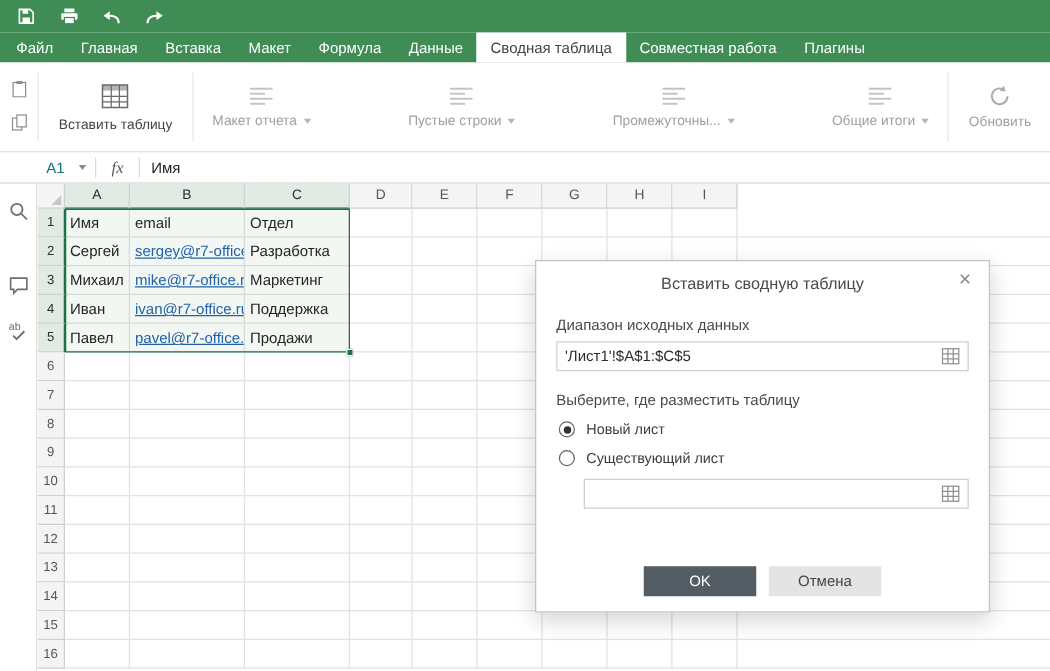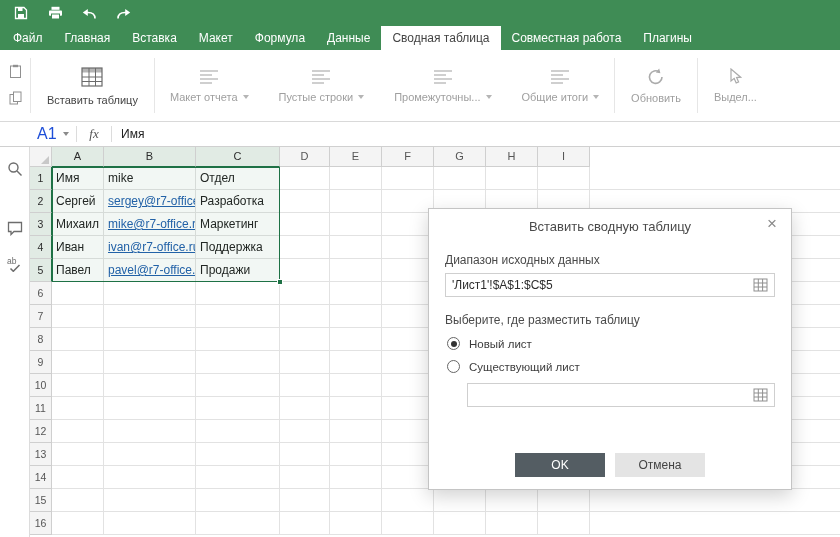--- a/index.html
+++ b/index.html
@@ -14,30 +14,30 @@
   .tab{height:24px;line-height:24px;padding:0 11px;color:#fff;font-size:12px;white-space:nowrap;cursor:default;}
   .tab.active{background:#fff;color:#444;}
 
   
   .ribbon{height:72px;background:#fff;border-bottom:1px solid #d9d9d9;display:flex;align-items:stretch;}
   .clip-col{width:30px;display:flex;flex-direction:column;align-items:center;justify-content:center;gap:10px;flex:none;}
   .rsep{width:1px;background:#e6e6e6;margin:8px 0;flex:none;}
   .big-btn{display:flex;flex-direction:column;align-items:center;justify-content:center;gap:6px;padding:0 16px;flex:none;}
   .big-btn .lbl{font-size:11px;color:#9f9f9f;white-space:nowrap;display:inline-flex;align-items:center;gap:5px;}
   .big-btn .lbl.dark{color:#444;}
-  .drop-group{display:flex;align-items:center;}
+  .drop-group{display:flex;align-items:center;gap:48px;}
   .drop-btn{display:flex;flex-direction:column;align-items:center;justify-content:center;gap:6px;padding:0 15px;height:100%;}
   .drop-btn .lbl{font-size:11px;color:#9f9f9f;white-space:nowrap;display:inline-flex;align-items:center;gap:5px;}
   .chev{width:0;height:0;border-left:3.5px solid transparent;border-right:3.5px solid transparent;border-top:4px solid #b5b5b5;display:inline-block;}
   .ric{display:flex;align-items:center;justify-content:center;}
 
   
   .fbar{height:25px;border-bottom:1px solid #d0d0d0;display:flex;align-items:center;padding-left:30px;background:#fff;}
   .namebox{width:46px;display:flex;align-items:center;justify-content:space-between;padding:0 7px 0 7px;flex:none;}
-  .namebox .ref{font-size:16px;color:#1d4ed8;}
+  .namebox .ref{font-size:12px;color:#0f766e;}
   .nb-chev{width:0;height:0;border-left:3.5px solid transparent;border-right:3.5px solid transparent;border-top:4px solid #8a8a8a;}
   .fsep{width:1px;height:16px;background:#dcdcdc;flex:none;}
   .fx{width:34px;text-align:center;font-style:italic;font-family:"Liberation Serif",serif;font-size:13px;color:#555;flex:none;}
   .fvalue{padding-left:9px;font-size:12px;color:#222;flex:1;}
 
   
   .workarea{position:absolute;top:122px;left:0;right:0;bottom:0;display:flex;}
   .fbar{position:absolute;top:122px;left:0;right:0;}  
   .workarea{top:147px;}
   .leftpanel{width:30px;border-right:1px solid #dcdcdc;display:flex;flex-direction:column;align-items:center;padding-top:14px;flex:none;background:#fff;}
@@ -273,21 +273,21 @@
           <div class="g-chdr" style="width: 52px;">E</div>
           <div class="g-chdr" style="width: 52px;">F</div>
           <div class="g-chdr" style="width: 52px;">G</div>
           <div class="g-chdr" style="width: 52px;">H</div>
           <div class="g-chdr" style="width: 52px;">I</div>
           <div class="g-hfill"></div>
         </div>
         <div class="g-row">
           <div class="g-rhdr sel">1</div>
           <div class="g-cell" style="width: 52px;">Имя</div>
-          <div class="g-cell" style="width: 92px;">mike</div>
+          <div class="g-cell" style="width: 92px;">email</div>
           <div class="g-cell" style="width: 84px;">Отдел</div>
           <div class="g-cell" style="width: 50px;"></div>
           <div class="g-cell" style="width: 52px;"></div>
           <div class="g-cell" style="width: 52px;"></div>
           <div class="g-cell" style="width: 52px;"></div>
           <div class="g-cell" style="width: 52px;"></div>
           <div class="g-cell" style="width: 52px;"></div>
           <div class="g-fill"></div>
         </div>
         <div class="g-row">

